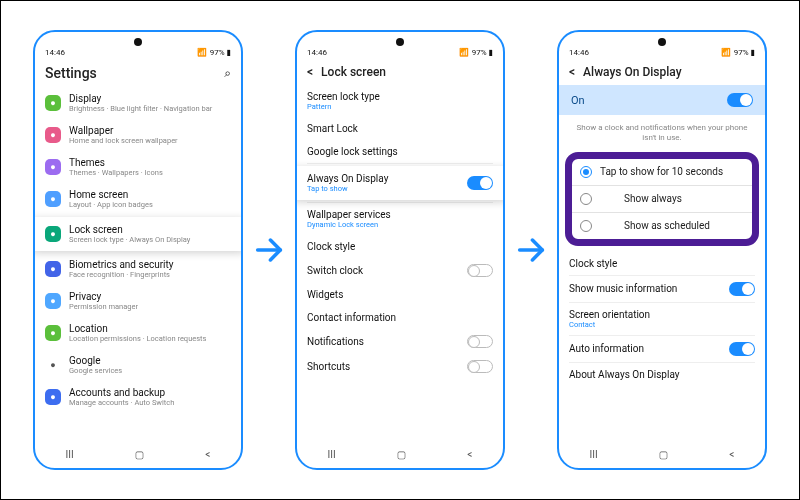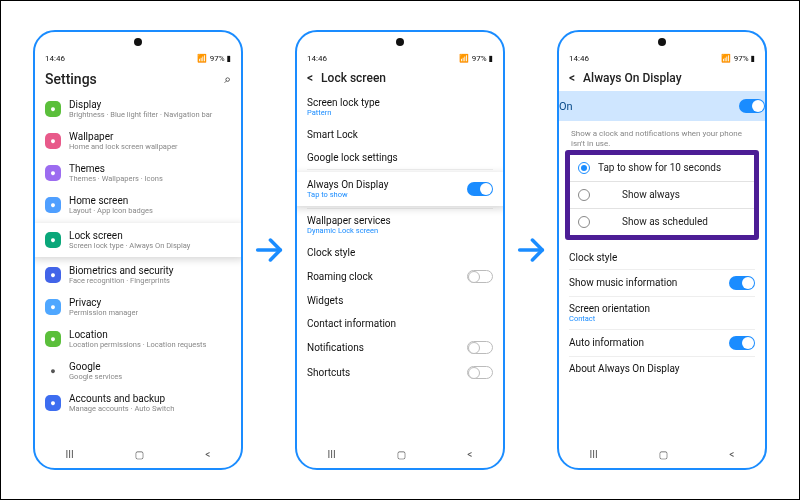--- a/index.html
+++ b/index.html
@@ -28,21 +28,21 @@
     font-size: 9px;
     color: #222;
   }
   .notch {
     position: absolute;
     top: 6px; left: 50%; transform: translateX(-50%);
     width: 8px; height: 8px; background: #111; border-radius: 50%;
   }
   .statusbar {
     display: flex; justify-content: space-between; align-items: center;
-    padding: 22px 10px 2px 10px;
+    padding: 16px 10px 2px 10px;
     font-size: 8px; color: #111;
   }
   .statusbar .right { display: flex; gap: 2px; align-items: center; }
   .header {
     display: flex; align-items: center; gap: 8px;
     padding: 6px 10px 6px 10px;
     font-size: 12px; font-weight: 500;
   }
   .header .title { flex: 1; }
   .content { flex: 1; overflow: hidden; }
@@ -86,26 +86,26 @@
     box-shadow: 0 2px 8px rgba(0,0,0,0.18);
     background: #fff;
     margin: 2px -4px;
     border-radius: 4px;
     padding: 7px 14px;
     z-index: 2;
   }
   .on-banner {
     background: #cfe6ff;
     display: flex; align-items: center; justify-content: space-between;
-    padding: 8px 0; margin: 0 0 4px 0;
+    padding: 8px 12px; margin: 0 0 4px 0;
     font-size: 11px; color: #0a4b8a; text-align: center;
   }
-  .hint { font-size: 8px; color: #888; padding: 4px 12px 0 12px; line-height:1.3;}
+  .hint { font-size: 8px; color: #888; padding: 4px 12px 8px 12px; line-height:1.3;text-align:center;}
   .radio-group {
-    border: 5px solid #4c1d95; border-radius: 3px;
+    border: 7px solid #4c1d95; border-radius: 13px;
     margin: 0 6px 6px 6px;
     overflow: hidden;
   }
   .radio-row {
     display: flex; align-items: center; gap: 8px;
     padding: 7px 8px;
   }
   .radio-row + .radio-row { border-top: 1px solid #e2e2e2; gap: 32px; }
   .radio-circle {
     width: 12px; height: 12px; border-radius: 50%;
@@ -258,21 +258,21 @@
           <div class="sub blue">Dynamic Lock screen</div>
         </div>
       </div>
       <div class="row">
         <div class="text">
           <div class="label">Clock style</div>
         </div>
       </div>
       <div class="row">
         <div class="text">
-          <div class="label">Roaming clock</div>
+          <div class="label">Switch clock</div>
         </div>
         <div class="toggle off-outline"></div>
       </div>
       <div class="row">
         <div class="text">
           <div class="label">Widgets</div>
         </div>
       </div>
       <div class="row">
         <div class="text">

